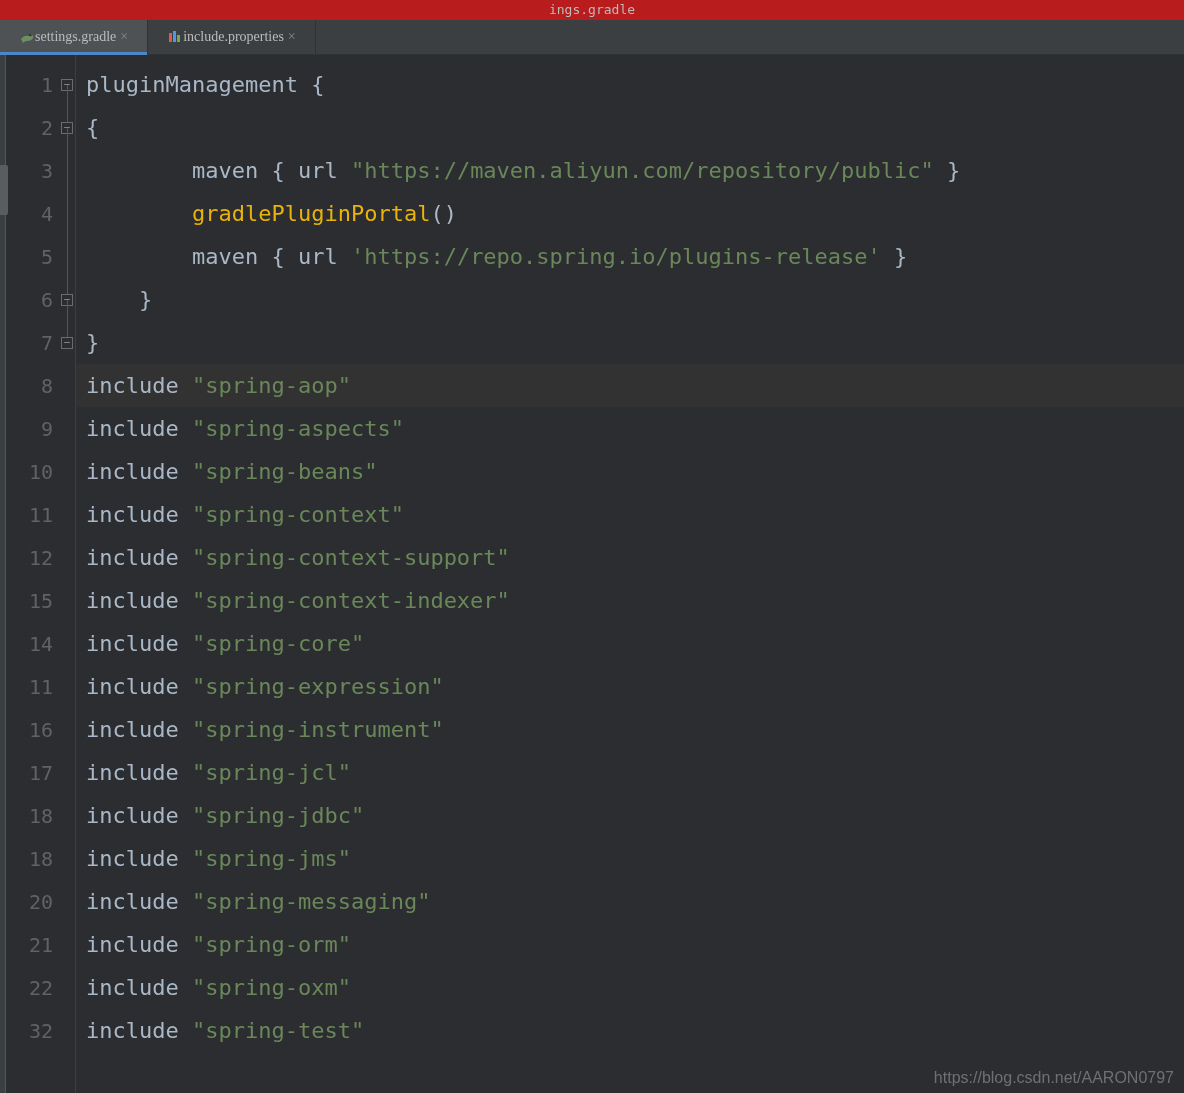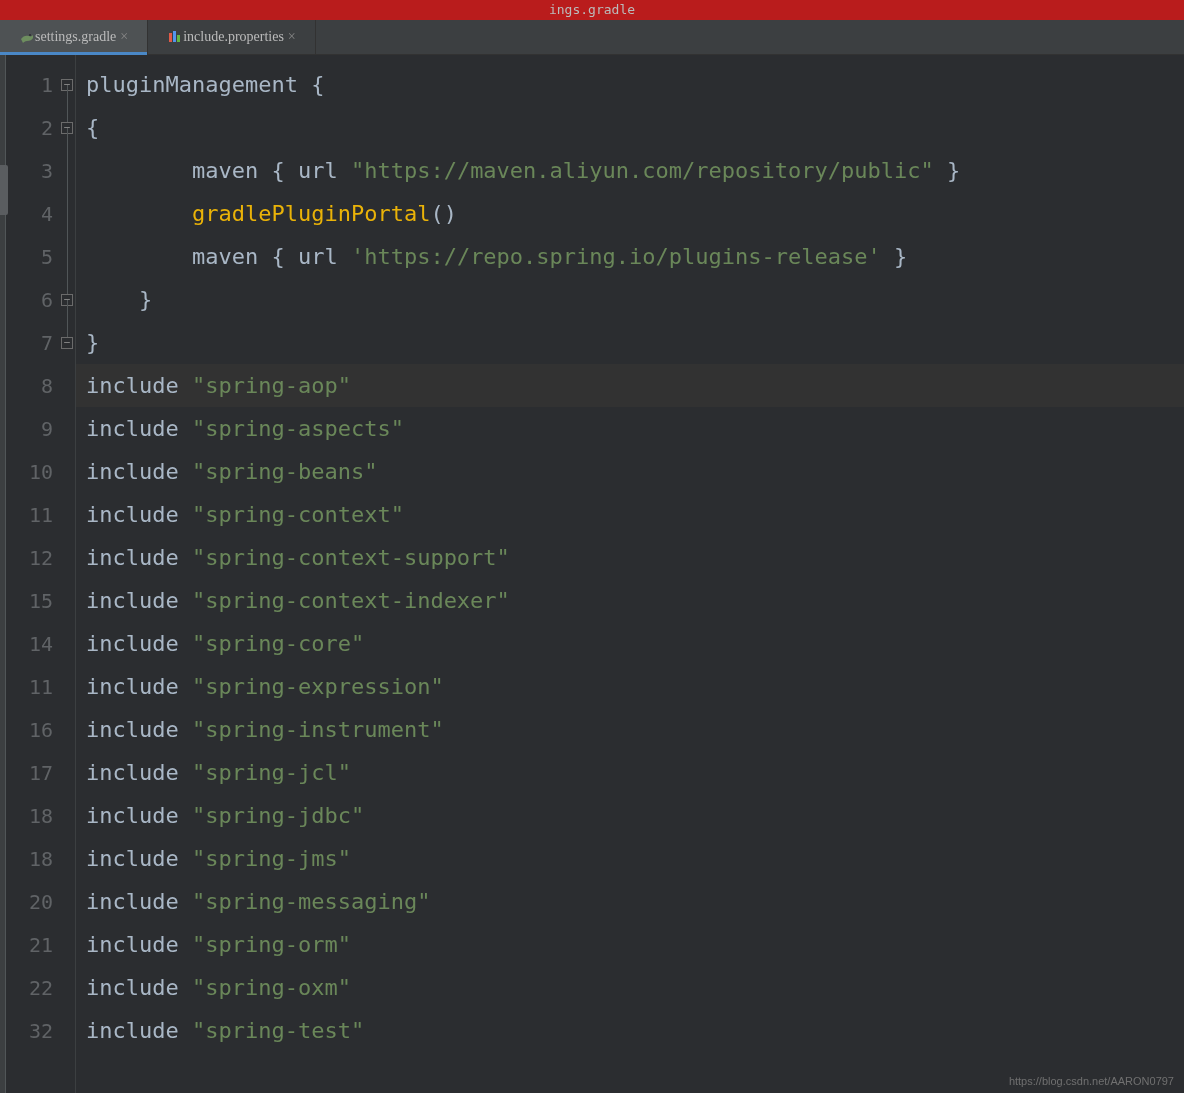--- a/index.html
+++ b/index.html
@@ -128,21 +128,21 @@
 .ident { color: #a9b7c6; }
 .str { color: #6a8759; }
 .brace { color: #a9b7c6; }
 .paren { color: #a9b7c6; }
 .method { color: #eab308; }
 .watermark {
   position: absolute;
   bottom: 6px;
   right: 10px;
   color: #707070;
-  font-size: 11px;
+  font-size: 16px;
   font-family: sans-serif;
 }
 </style>
 </head>
 <body>
 
 <div class="breadcrumb">ings.gradle</div>
 
 <div class="tab-bar" id="tab-bar">
     <div class="tab active">

